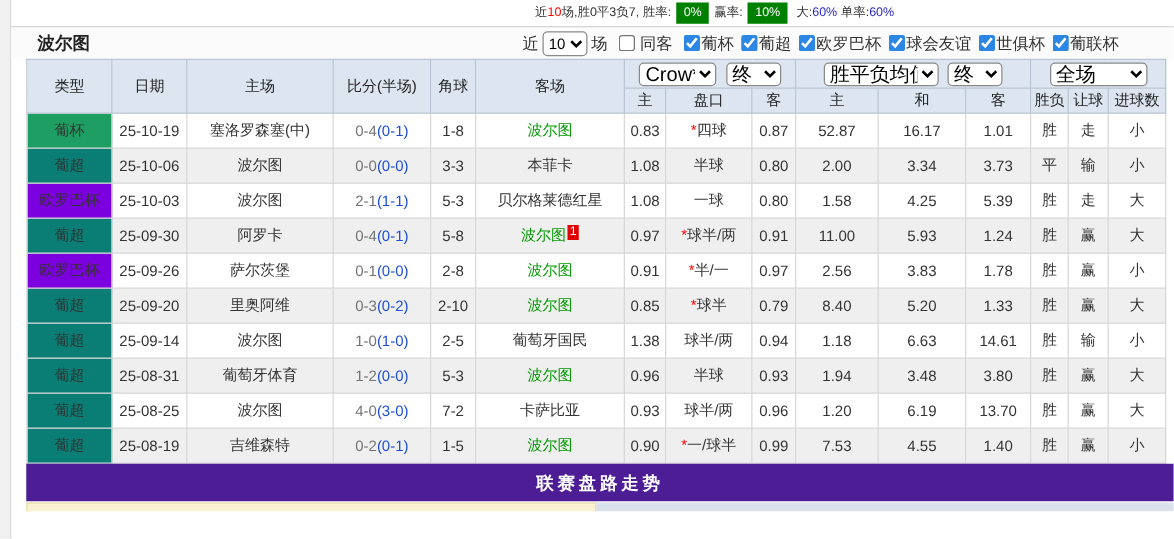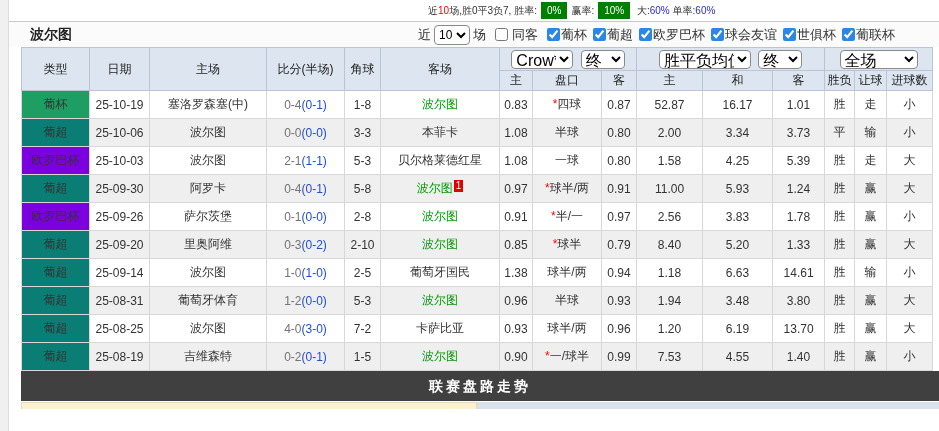--- a/index.html
+++ b/index.html
@@ -318,20 +318,20 @@
           <td>4.55</td>
           <td>1.40</td>
           <td class="c-red">胜</td>
           <td class="c-red">赢</td>
           <td class="c-green">小</td>
         </tr>
       </tbody>
   </table>
 
 
-  <div class="footer-bar" style="background: #404040;">联赛盘路走势</div>
+  <div class="footer-bar" style="background: #4c1d95;">联赛盘路走势</div>
 
   <div class="sliver">
     <div class="sliver-left"></div>
     <div class="sliver-right"></div>
   </div>
 
 </div>
 
 </body></html>

